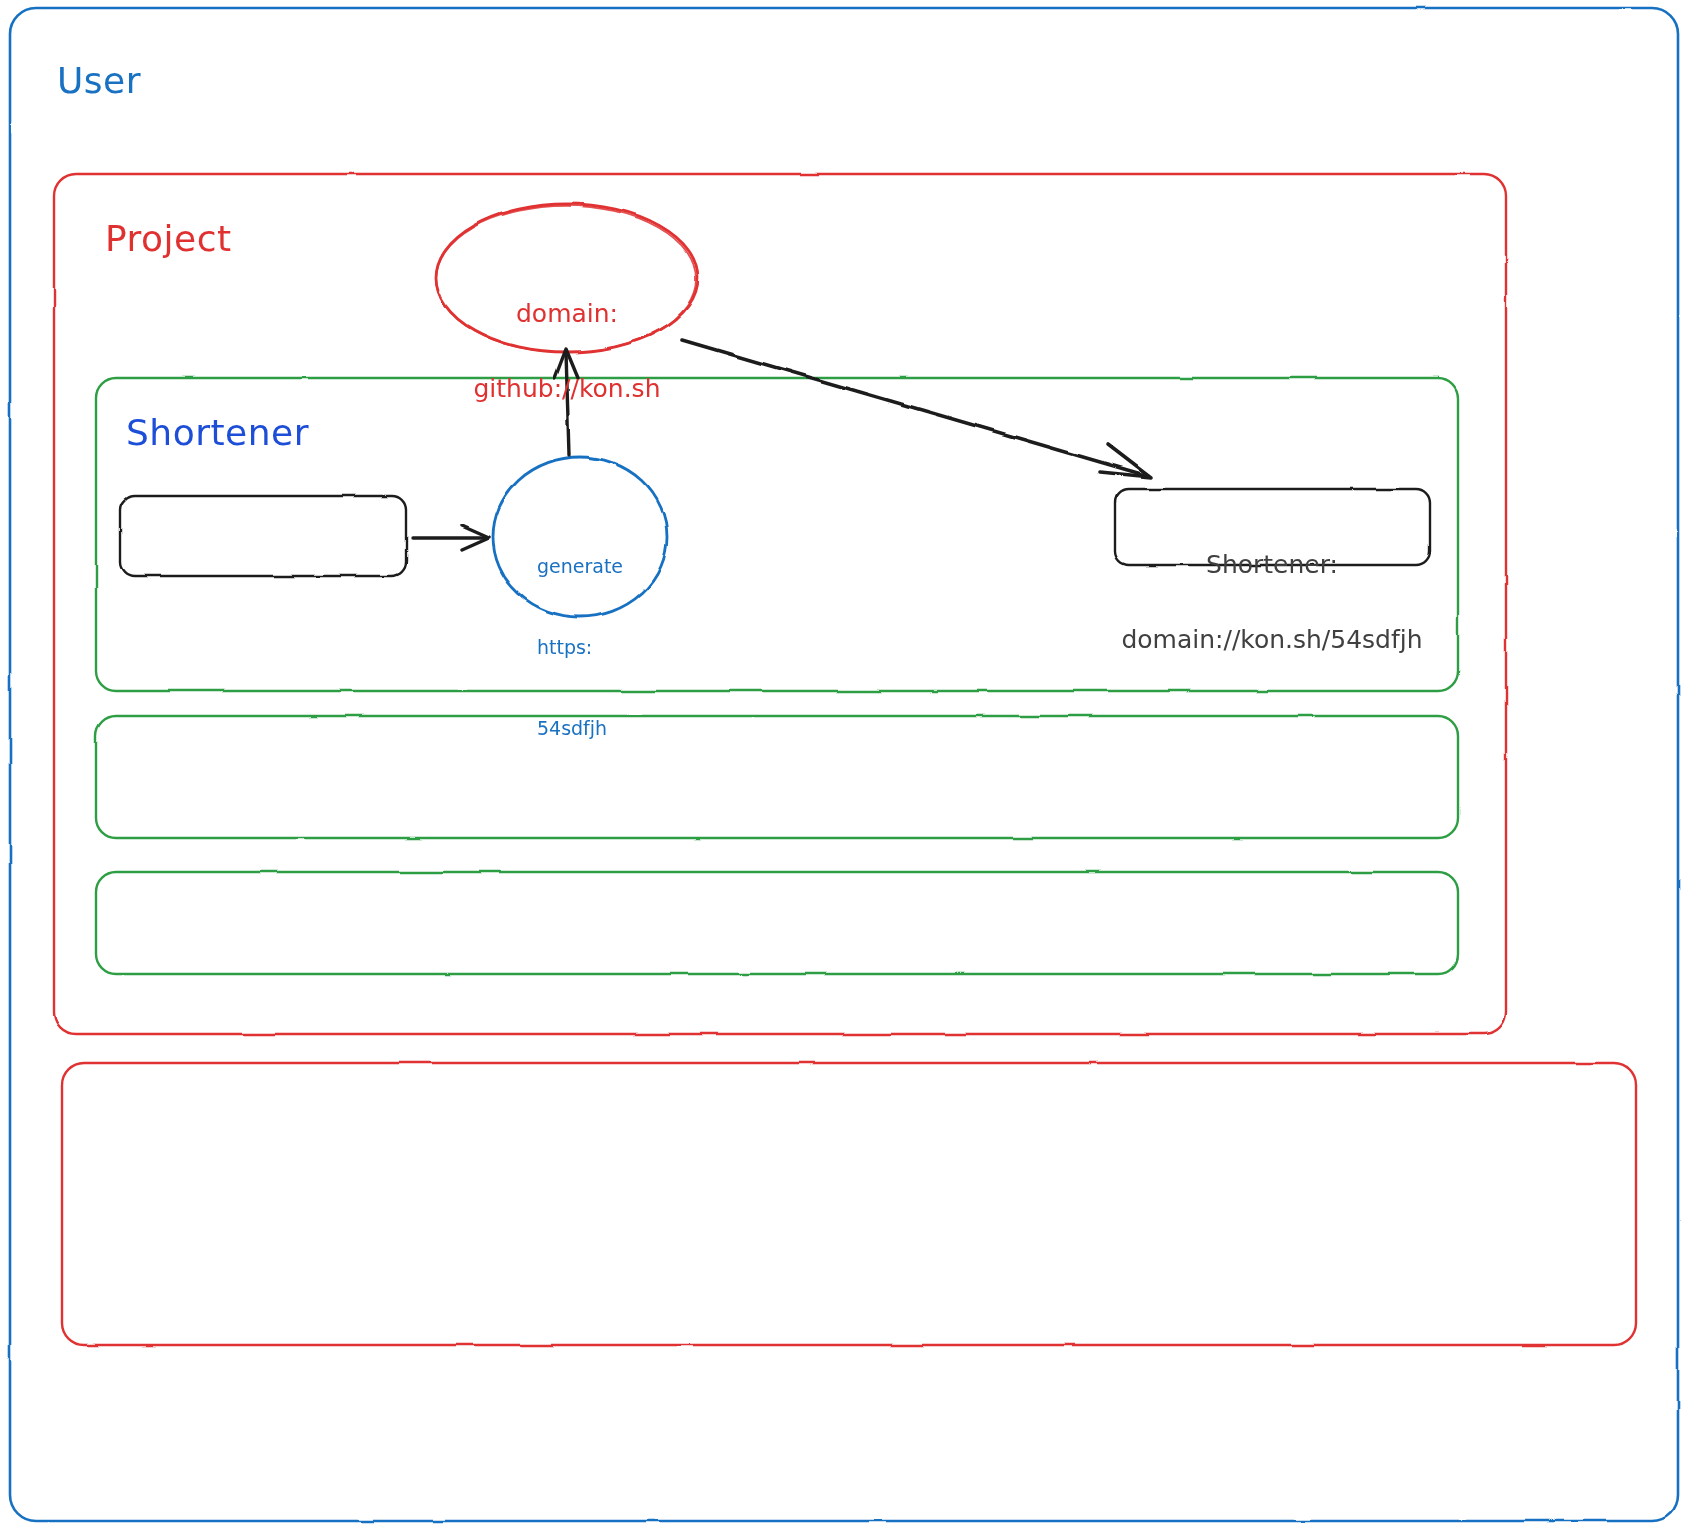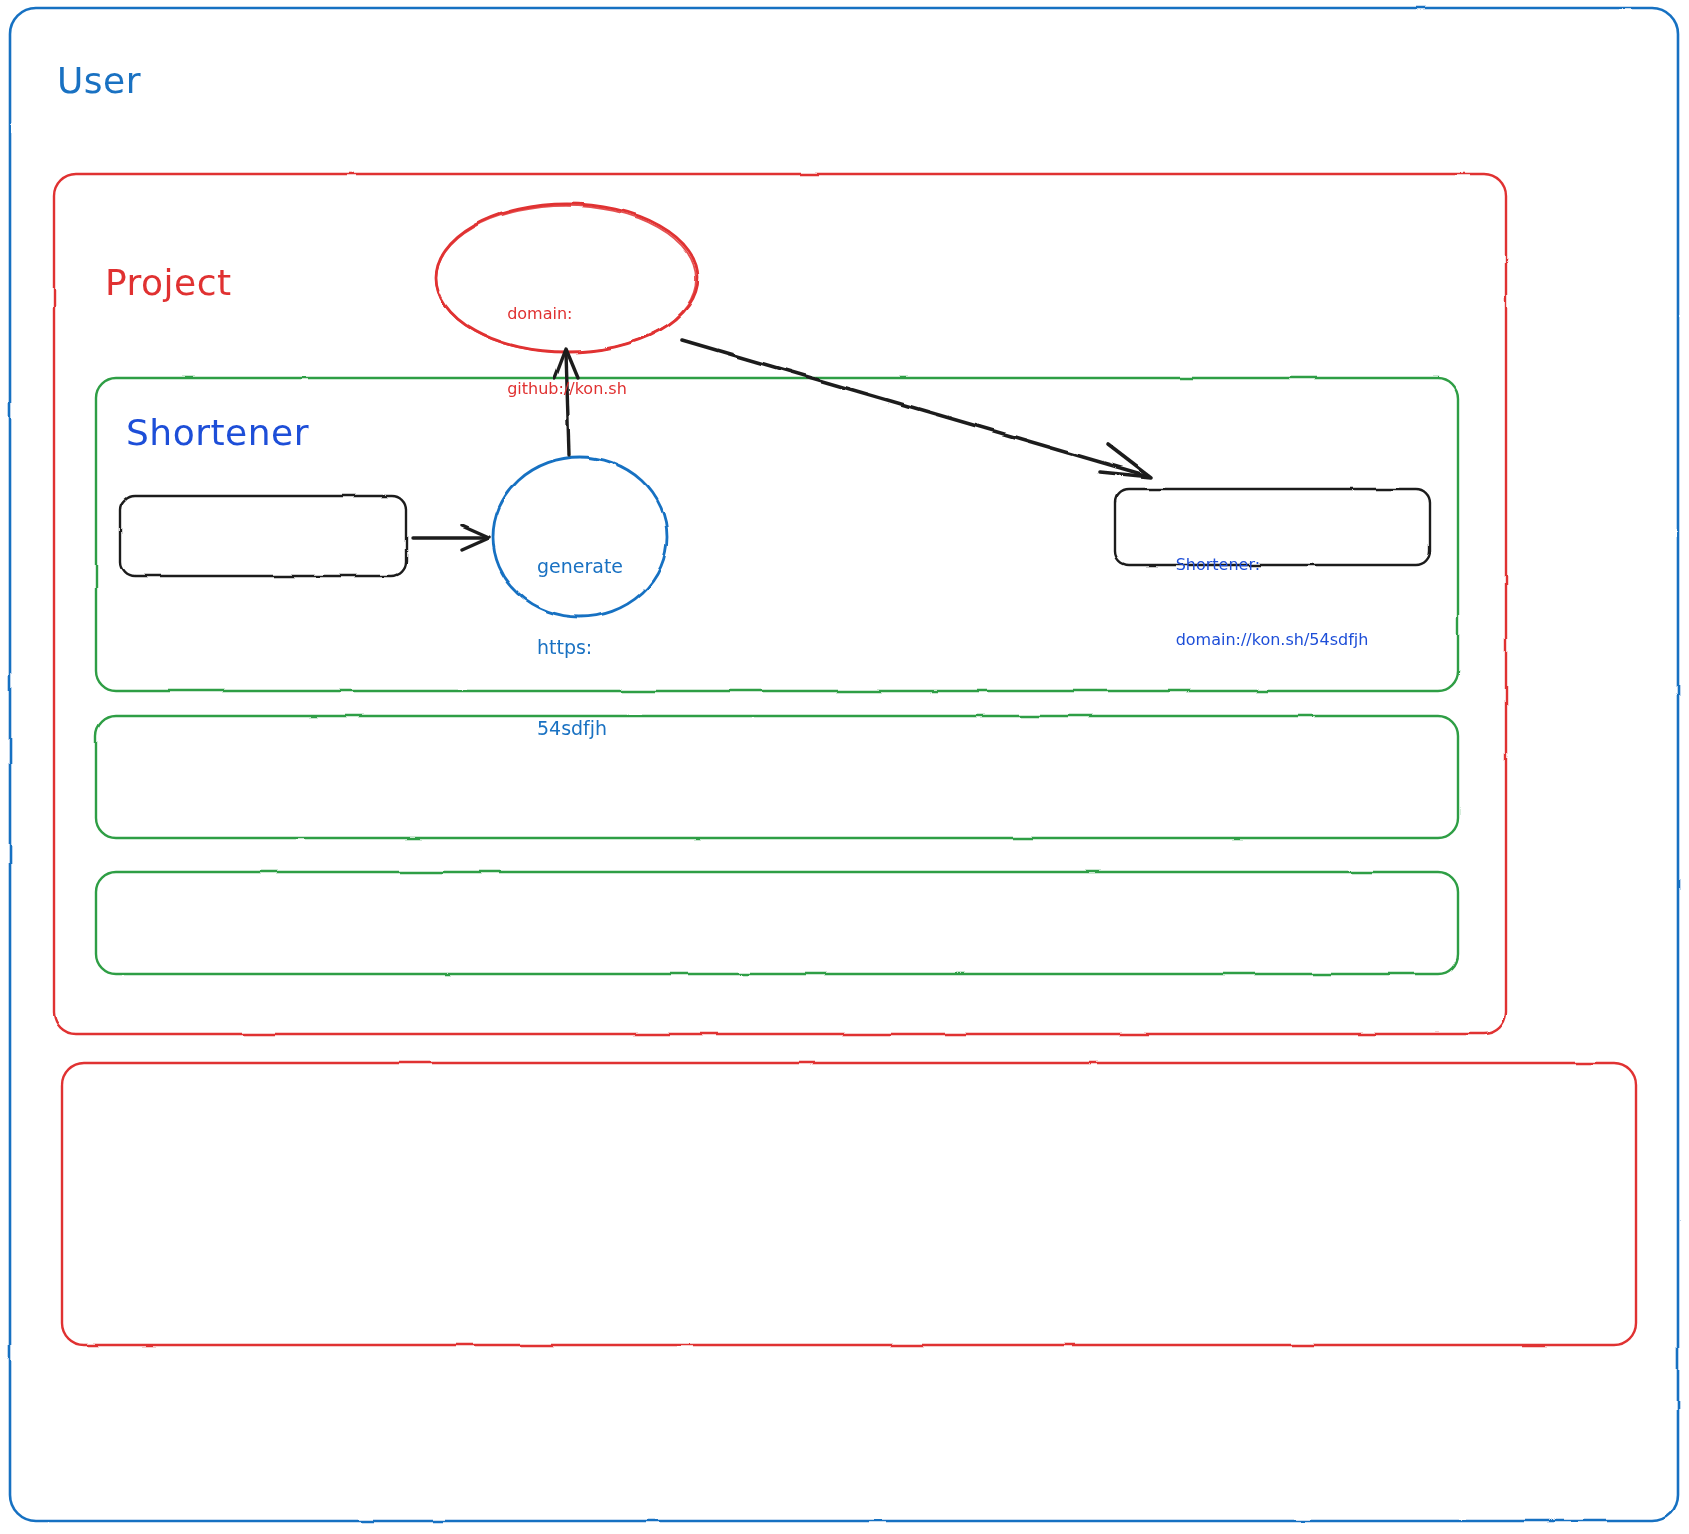--- a/index.html
+++ b/index.html
@@ -29,23 +29,23 @@
     position: absolute;
     white-space: pre;
     font-family: "DejaVu Sans", sans-serif;
     pointer-events: none;
   }
   .frame-label {
     font-size: 36px;
     letter-spacing: 0.5px;
   }
   .node-label {
-    font-size: 16px;
+    font-size: 25px;
     line-height: 25px;
-    text-align: left;
+    text-align: center;
     transform: translateX(-50%);
   }
   .node-label-blue {
     font-size: 19px;
     line-height: 27px;
     transform: translateX(-50%);
   }
 </style>
 </head>
 <body>
@@ -116,34 +116,34 @@
     </g>
 
     <g filter="url(#rough2)">
       <path d="M 682 340 L 1148 476" fill="none" stroke="#1e1e1e" stroke-width="3.6" stroke-linecap="round"></path>
       <path d="M 1108 444 L 1151 477 L 1100 472" fill="none" stroke="#1e1e1e" stroke-width="3.6" stroke-linecap="round" stroke-linejoin="round"></path>
     </g>
   </svg>
 
   <div class="label frame-label" style="left:57px; top:60px; color:#1971c2;">User</div>
 
-  <div class="label frame-label" style="left:105px; top:218px; color:#e03131;margin-top:44px;">Project</div>
+  <div class="label frame-label" style="left:105px; top:218px; color:#e03131;">Project</div>
 
   <div class="label frame-label" style="left:126px; top:412px; color:#1d4ed8;">Shortener</div>
 
   <div class="label node-label" style="left:567px; top:251px; color:#e03131;">
     <div>domain:</div>
     <div>github://kon.sh</div>
   </div>
 
 
   <div class="label node-label-blue" style="left:580px; top:499px; color:#1971c2;">
     <div>generate</div>
     <div>https:</div>
     <div>54sdfjh</div>
   </div>
 
-  <div class="label node-label" style="left:1272px; top:502px; color:#1d4ed8;">
+  <div class="label node-label" style="left:1272px; top:502px; color:#404040;">
     <div>Shortener:</div>
     <div>domain://kon.sh/54sdfjh</div>
   </div>
 
 </div>
 
 </body></html>

